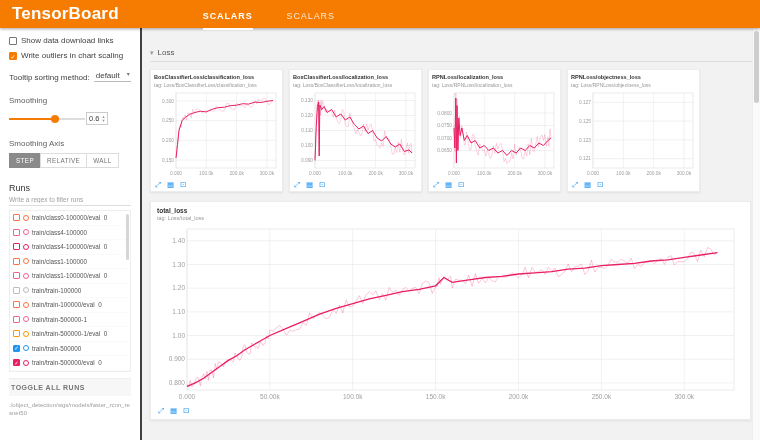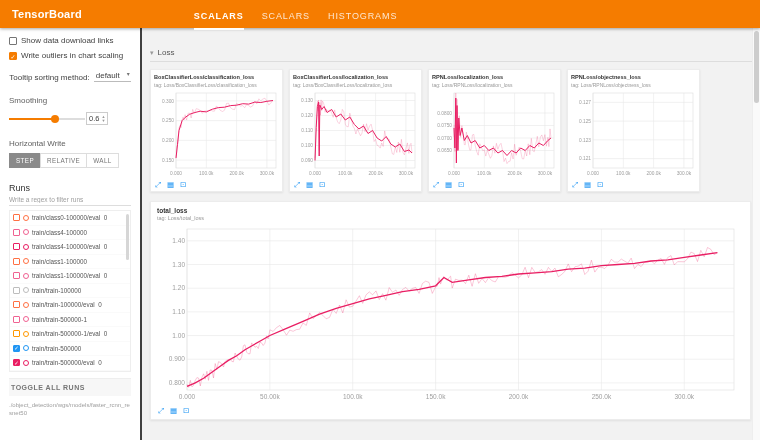--- a/index.html
+++ b/index.html
@@ -3,22 +3,22 @@
 <meta charset="utf-8">
 <style>
   html,body{margin:0;padding:0;background:#e8e8e8;}
   *{box-sizing:border-box;}
   .window{position:relative;width:760px;height:440px;background:#f2f2f2;overflow:hidden;
           font-family:"Liberation Sans",sans-serif;-webkit-font-smoothing:antialiased;}
 
   
   .hdr{position:absolute;top:0;left:0;right:0;height:28px;background:#f57c00;display:flex;
        align-items:center;box-shadow:0 1px 3px rgba(0,0,0,.35);z-index:10;}
-  .logo{color:#fff;font-size:11px;font-weight:bold;margin-left:12px;letter-spacing:.2px;}
-  .nav{display:flex;margin-left:112px;gap:18px;height:25px;}
+  .logo{color:#fff;font-size:17px;font-weight:bold;margin-left:12px;letter-spacing:.2px;}
+  .nav{display:flex;margin-left:84px;gap:34px;height:25px;}
   .nav a{color:rgba(255,255,255,.82);font-size:9px;letter-spacing:.9px;text-decoration:none;
          line-height:28px;height:28px;}
   .nav a.active{color:#fff;font-weight:bold;border-bottom:2px solid #fff;}
 
   
   .side{position:absolute;top:28px;left:0;width:142px;bottom:0;background:#fff;
         border-right:2px solid #404040;padding:8px 9px;font-size:8px;color:#424242;z-index:5;}
   .chk-row{display:flex;align-items:flex-start;gap:4px;margin-bottom:5px;cursor:pointer;}
   .chk{width:8px;height:8px;border:1px solid #757575;border-radius:1px;flex:none;display:flex;
        align-items:center;justify-content:center;font-size:6px;color:#fff;margin-top:1px;}
@@ -83,21 +83,20 @@
 </head>
 <body>
 
 <div class="window">
 
   <div class="hdr">
     <div class="logo">TensorBoard</div>
     <div class="nav">
       <a href="#" class="active">SCALARS</a>
       <a href="#">SCALARS</a>
-      <a href="#">HISTOGRAMS</a>
     </div>
   </div>
 
   <div class="side">
     <div class="chk-row">
       <span class="chk"></span>
       <span class="chk-lab">Show data download links</span>
     </div>
     <div class="chk-row">
       <span class="chk on">✓</span>
@@ -120,21 +119,21 @@
       </span>
       <span class="sval">
         <span>0.6</span>
         <span class="spin">
           <span>▲</span>
           <span>▼</span>
         </span>
       </span>
     </div>
 
-    <div class="sec-label">Horizontal Write</div>
+    <div class="sec-label">Smoothing Axis</div>
     <div class="axis-btns">
       <span class="btn active">STEP</span>
       <span class="btn">RELATIVE</span>
       <span class="btn">WALL</span>
     </div>
 
     <div class="runs-title">Runs</div>
     <input class="filter-input" type="text" placeholder="Write a regex to filter runs" style="">
 
     <div class="run-list" id="run-list">

